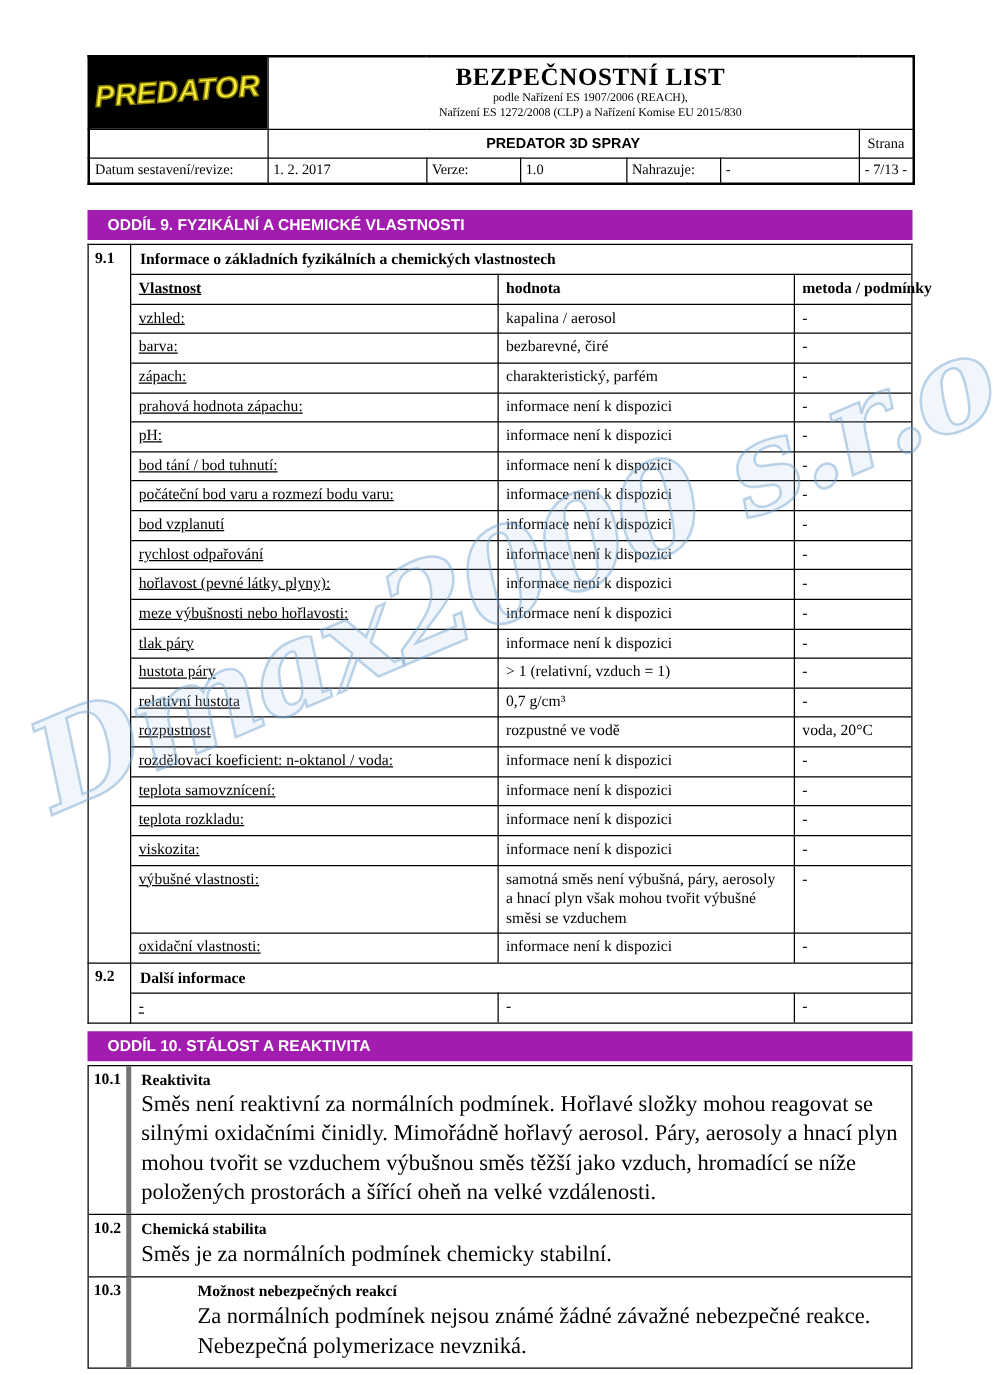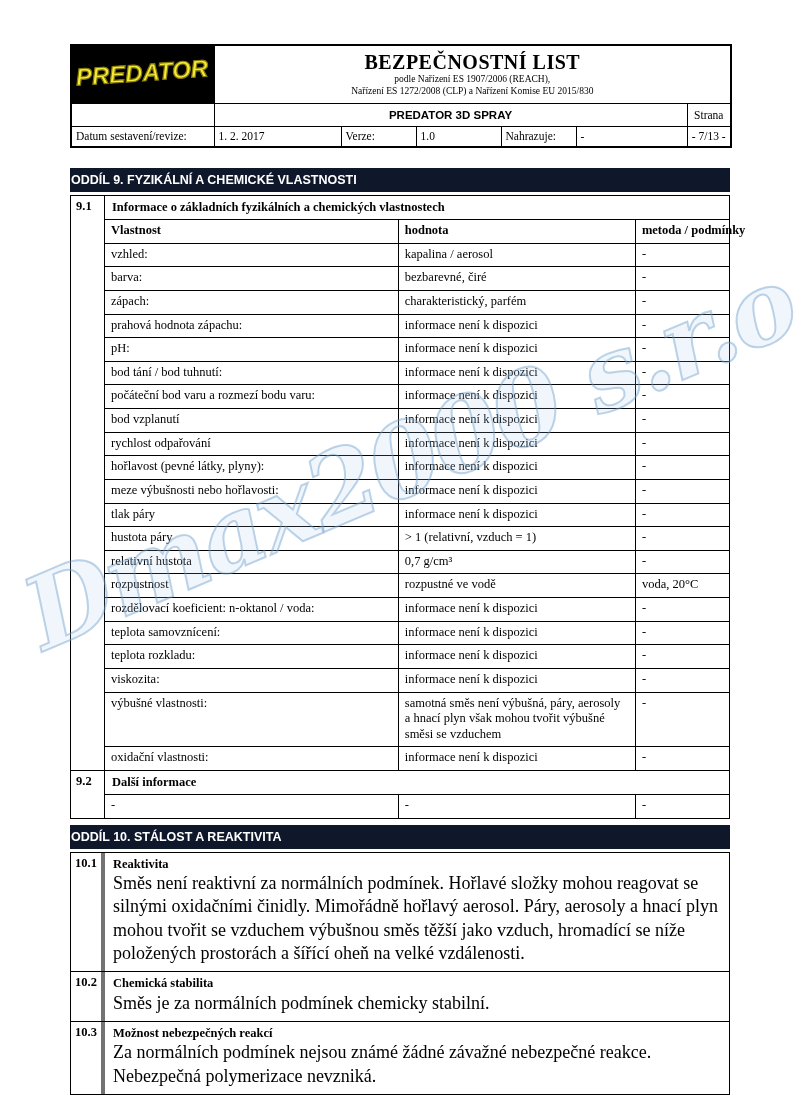--- a/index.html
+++ b/index.html
@@ -21,47 +21,47 @@
   .doc-title { font-size: 20px; font-weight: bold; letter-spacing: .5px; }
   .doc-sub { font-size: 9.5px; line-height: 1.25; }
   .row-b td { height: 23px; }
   .product-cell { text-align: center; font-family: "Liberation Sans", sans-serif; font-weight: bold; font-size: 14px; }
   .strana-cell { text-align: center; font-size: 10.5px; padding: 0 1px !important; }
   .row-c td { height: 21px; }
   .page-num { text-align: center; font-size: 11px; padding: 0 1px !important; margin-left: 38px; }
 
   
   .section-bar {
-    background: #0f172a; color: #fff;
+    background: #a21caf; color: #fff;
     font-family: "Liberation Sans", sans-serif;
     font-weight: bold; font-size: 12.5px;
-    padding: 5px 1px; margin: 20px 0 3px 0;
+    padding: 5px 16px; margin: 20px 0 3px 0;
   }
   .section-bar.tight { margin-top: 6px; }
 
   
   .outer-table { width: 100%; border-collapse: collapse; border: 1.5px solid #000; }
   .outer-table > tbody > tr > td { border: 1px solid #000; padding: 0; vertical-align: top; }
   .num-col { width: 34px; }
   .num-cell { font-weight: bold; font-size: 12.5px; padding: 3px 2px 3px 5px !important; }
   .sub-title { font-weight: bold; font-size: 12.5px; padding: 4px 7px; }
 
   .props { width: 100%; border-collapse: collapse; font-size: 12.5px; table-layout: fixed; }
   .props col.c1 { width: 47%; } .props col.c2 { width: 38%; } .props col.c3 { width: 15%; }
   .props th, .props td { border: 1px solid #000; padding: 3px 6px 4px; text-align: left; vertical-align: top; line-height: 1.25; }
   .props th { font-weight: bold; white-space: nowrap; }
-  .props th:first-child, .props td:first-child { border-left: none; }
+  .props th:first-child, .props td:first-child { border-left: none; text-decoration: underline; }
   .props th:last-child, .props td:last-child { border-right: none; }
   .props tbody tr:last-child td { border-bottom: none; }
   .props tr:last-child td { border-bottom: none; }
 
   
   .sec10-table { border: 1.5px solid #000; }
   .sec10-row { display: flex; border-bottom: 1px solid #000; }
-  .sec10-row:last-child { border-bottom: none; }
+  .sec10-row:last-child { border-bottom: none; gap: 45px; }
   .sec10-num { flex: 0 0 34px; border-right: 4px solid #737373; font-weight: bold; font-size: 12.5px; padding: 3px 2px 3px 4px; }
   .sec10-body { flex: 1; padding: 3px 8px 6px; }
   .sec10-title { font-weight: bold; font-size: 12.5px; line-height: 1.3; }
   .sec10-text { font-size: 18px; line-height: 1.3; }
 
   
   .watermark {
     position: absolute; left: 30px; top: 560px;
     transform: rotate(-23deg); transform-origin: left center;
     font-family: "DejaVu Serif", serif; font-style: italic; font-weight: bold;

